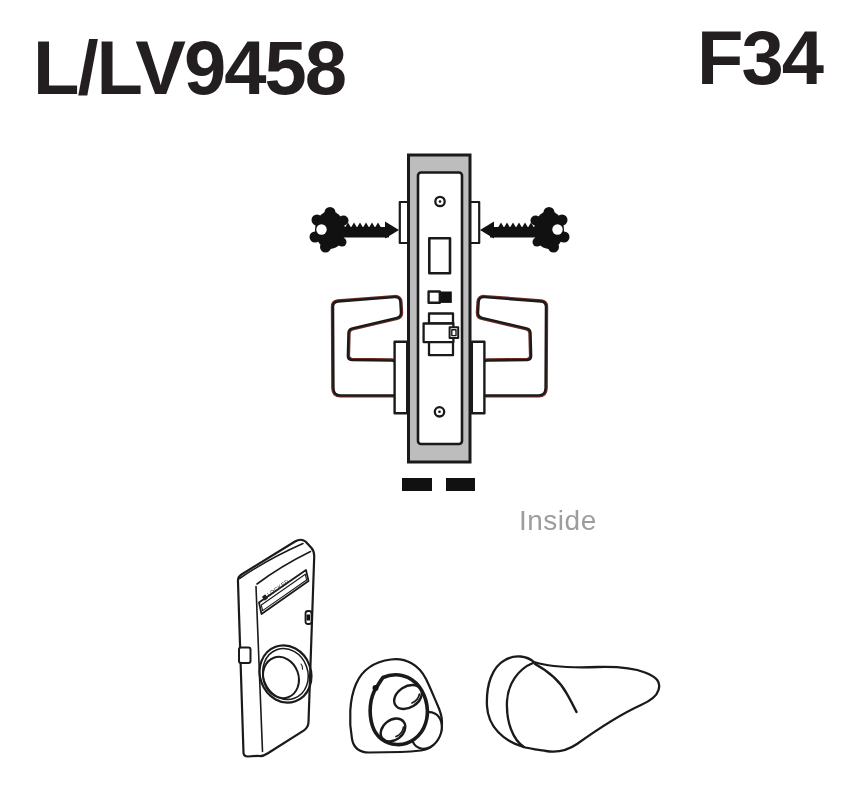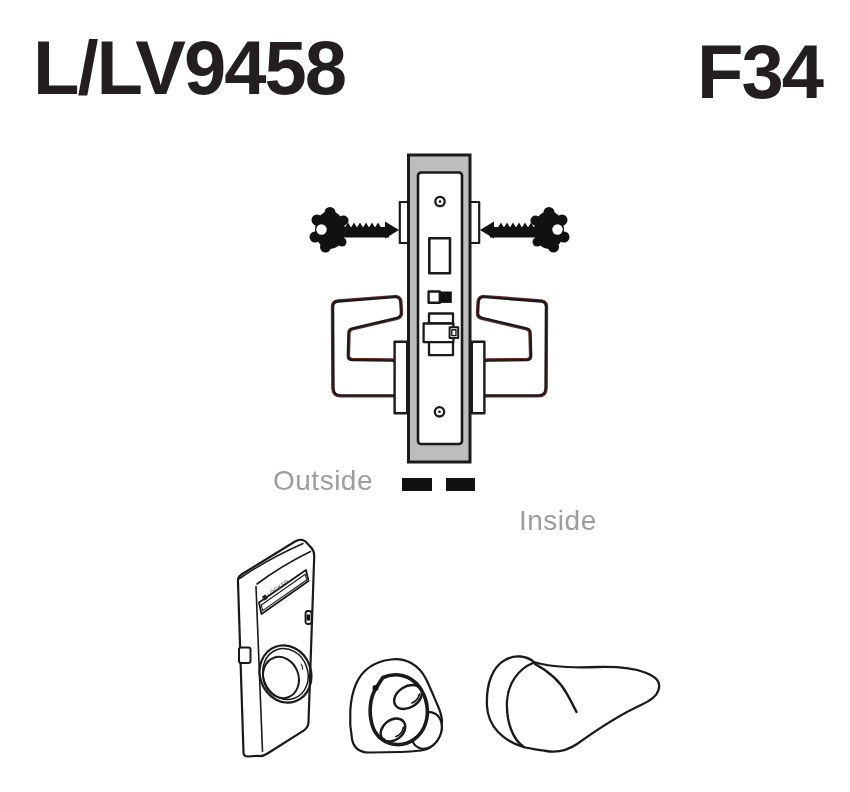--- a/index.html
+++ b/index.html
@@ -1,21 +1,21 @@
 <!DOCTYPE html>
 <html><head>
 <meta charset="utf-8">
 <style>
   html,body{margin:0;padding:0;background:#fff;}
   #page{position:relative;width:850px;height:792px;background:#fff;overflow:hidden;
         font-family:"Liberation Sans", sans-serif;}
   .title{position:absolute;font-weight:bold;color:#231f20;font-size:76px;
          letter-spacing:-2px;line-height:1;white-space:nowrap;}
   #model{left:33px;top:30px;}
-  #fcode{right:28px;top:34px;}
+  #fcode{right:28px;top:20px;}
   .side-label{position:absolute;top:467px;font-size:28px;color:#9d9d9d;
               letter-spacing:0.5px;line-height:1;}
   #lbl-outside{left:273px;}
   #lbl-inside{left:519px;margin-top:40px;}
   .dash{position:absolute;top:478px;height:13px;background:#111;}
   #dash1{left:402px;width:30px;}
   #dash2{left:446px;width:29px;}
   svg{position:absolute;left:0;top:0;}
   .ln{fill:none;stroke:#1a1a1a;stroke-linejoin:round;stroke-linecap:round;}
   .wf{fill:#ffffff;stroke:#1a1a1a;stroke-linejoin:round;}
@@ -155,18 +155,17 @@
     <g>
       <path class="wf" stroke-width="2.3" d="M 487,706 C 486,685 492,667 505,660 C 515,654 527,656 534,662
         C 546,666 570,668 598,667 C 618,666.5 635,668.5 645,672.5 C 657,677 661,682 658.5,690
         C 656.5,697 650,701 641,705 C 620,714.5 598,729 577,744 C 566,751.5 555,752.5 546,751
         C 536,749.5 528,748.5 522,746.5 C 504,741 488,727 487,706 Z"></path>
       <path class="ln" stroke-width="2.3" d="M 533,663 C 518,669 508,684 507,701 C 506,722 513,740 524,747"></path>
       <path class="ln" stroke-width="2.5" d="M 535,664 C 548,671 560,681 567,694 C 571,701 574,707 576.5,712"></path>
     </g>
   </svg>
 
-  <span id="lbl-outside" class="side-label">Outside</span>
   <div id="dash1" class="dash"></div>
   <div id="dash2" class="dash"></div>
   <span id="lbl-inside" class="side-label">Inside</span>
 
 </div>
 
 </body></html>

